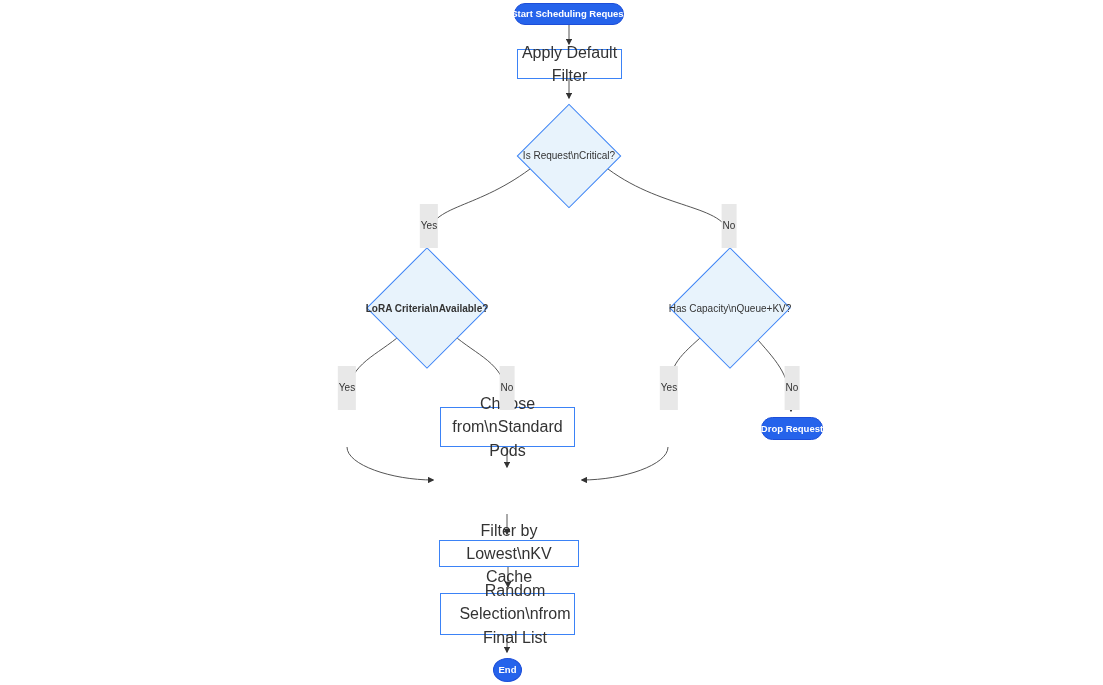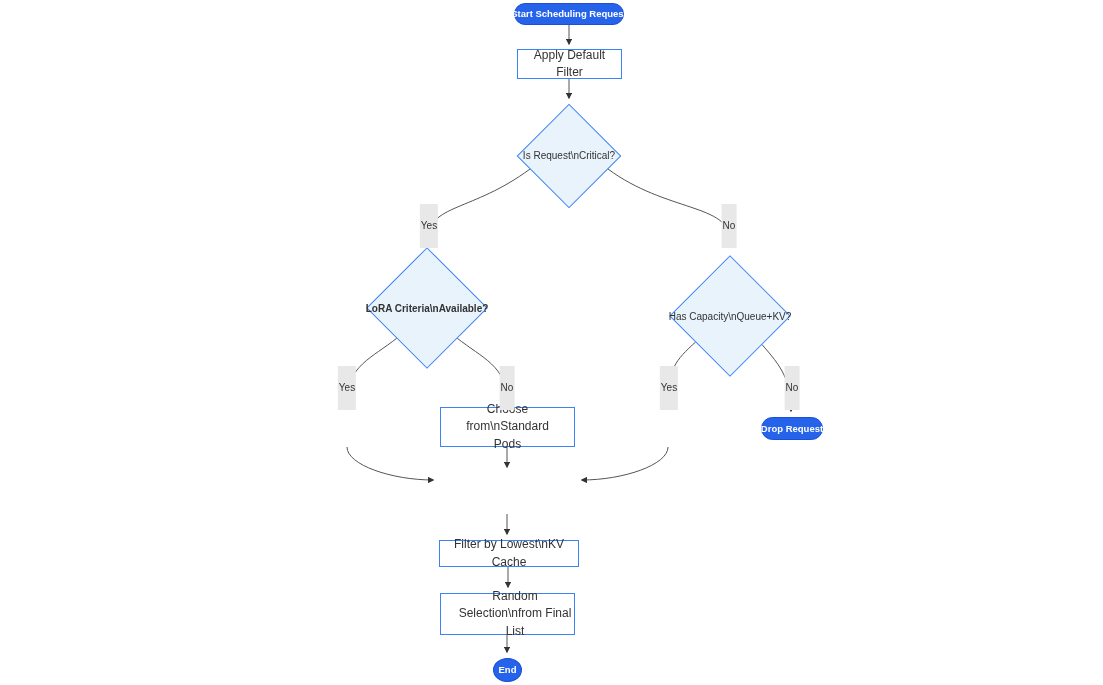--- a/index.html
+++ b/index.html
@@ -12,21 +12,21 @@
     font-family: "Liberation Sans", sans-serif;
   }
   .edges-svg { position: absolute; left: 0; top: 0; }
   .node {
     position: absolute;
     box-sizing: border-box;
     display: flex;
     align-items: center;
     justify-content: center;
     text-align: center;
-    font-size: 12px;
+    font-size: 16px;
     line-height: 1.45;
     color: #333333;
   }
   .rect {
     background: #ffffff;
     border: 1.5px solid #3b82f6;
     padding: 0 2px;
   }
   .pill {
     background: #2563eb;
@@ -111,21 +111,21 @@
   <div class="diamond-wrap" style="left:517px; top:103px; width:104px; height:105px;">
     <div class="diamond-shape" style="width:74px; height:74px;"></div>
     <div class="diamond-label">Is Request\nCritical?</div>
   </div>
 
   <div class="diamond-wrap" style="left:365px; top:248px; width:124px; height:120px;font-weight:bold;">
     <div class="diamond-shape" style="width:86px; height:86px;"></div>
     <div class="diamond-label">LoRA Criteria\nAvailable?</div>
   </div>
 
-  <div class="diamond-wrap" style="left:668px; top:256px; width:124px; height:120px;">
+  <div class="diamond-wrap" style="left:668px; top:248px; width:124px; height:120px;">
     <div class="diamond-shape" style="width:86px; height:86px;"></div>
     <div class="diamond-label">Has Capacity\nQueue+KV?</div>
   </div>
 
 
   <div class="node rect" style="left:440px; top:407px; width:135px; height:40px; padding:0 26px;">Choose from\nStandard Pods</div>
 
 
   <div class="node pill" style="left:761px; top:417px; width:62px; height:23px;">Drop Request</div>
 

